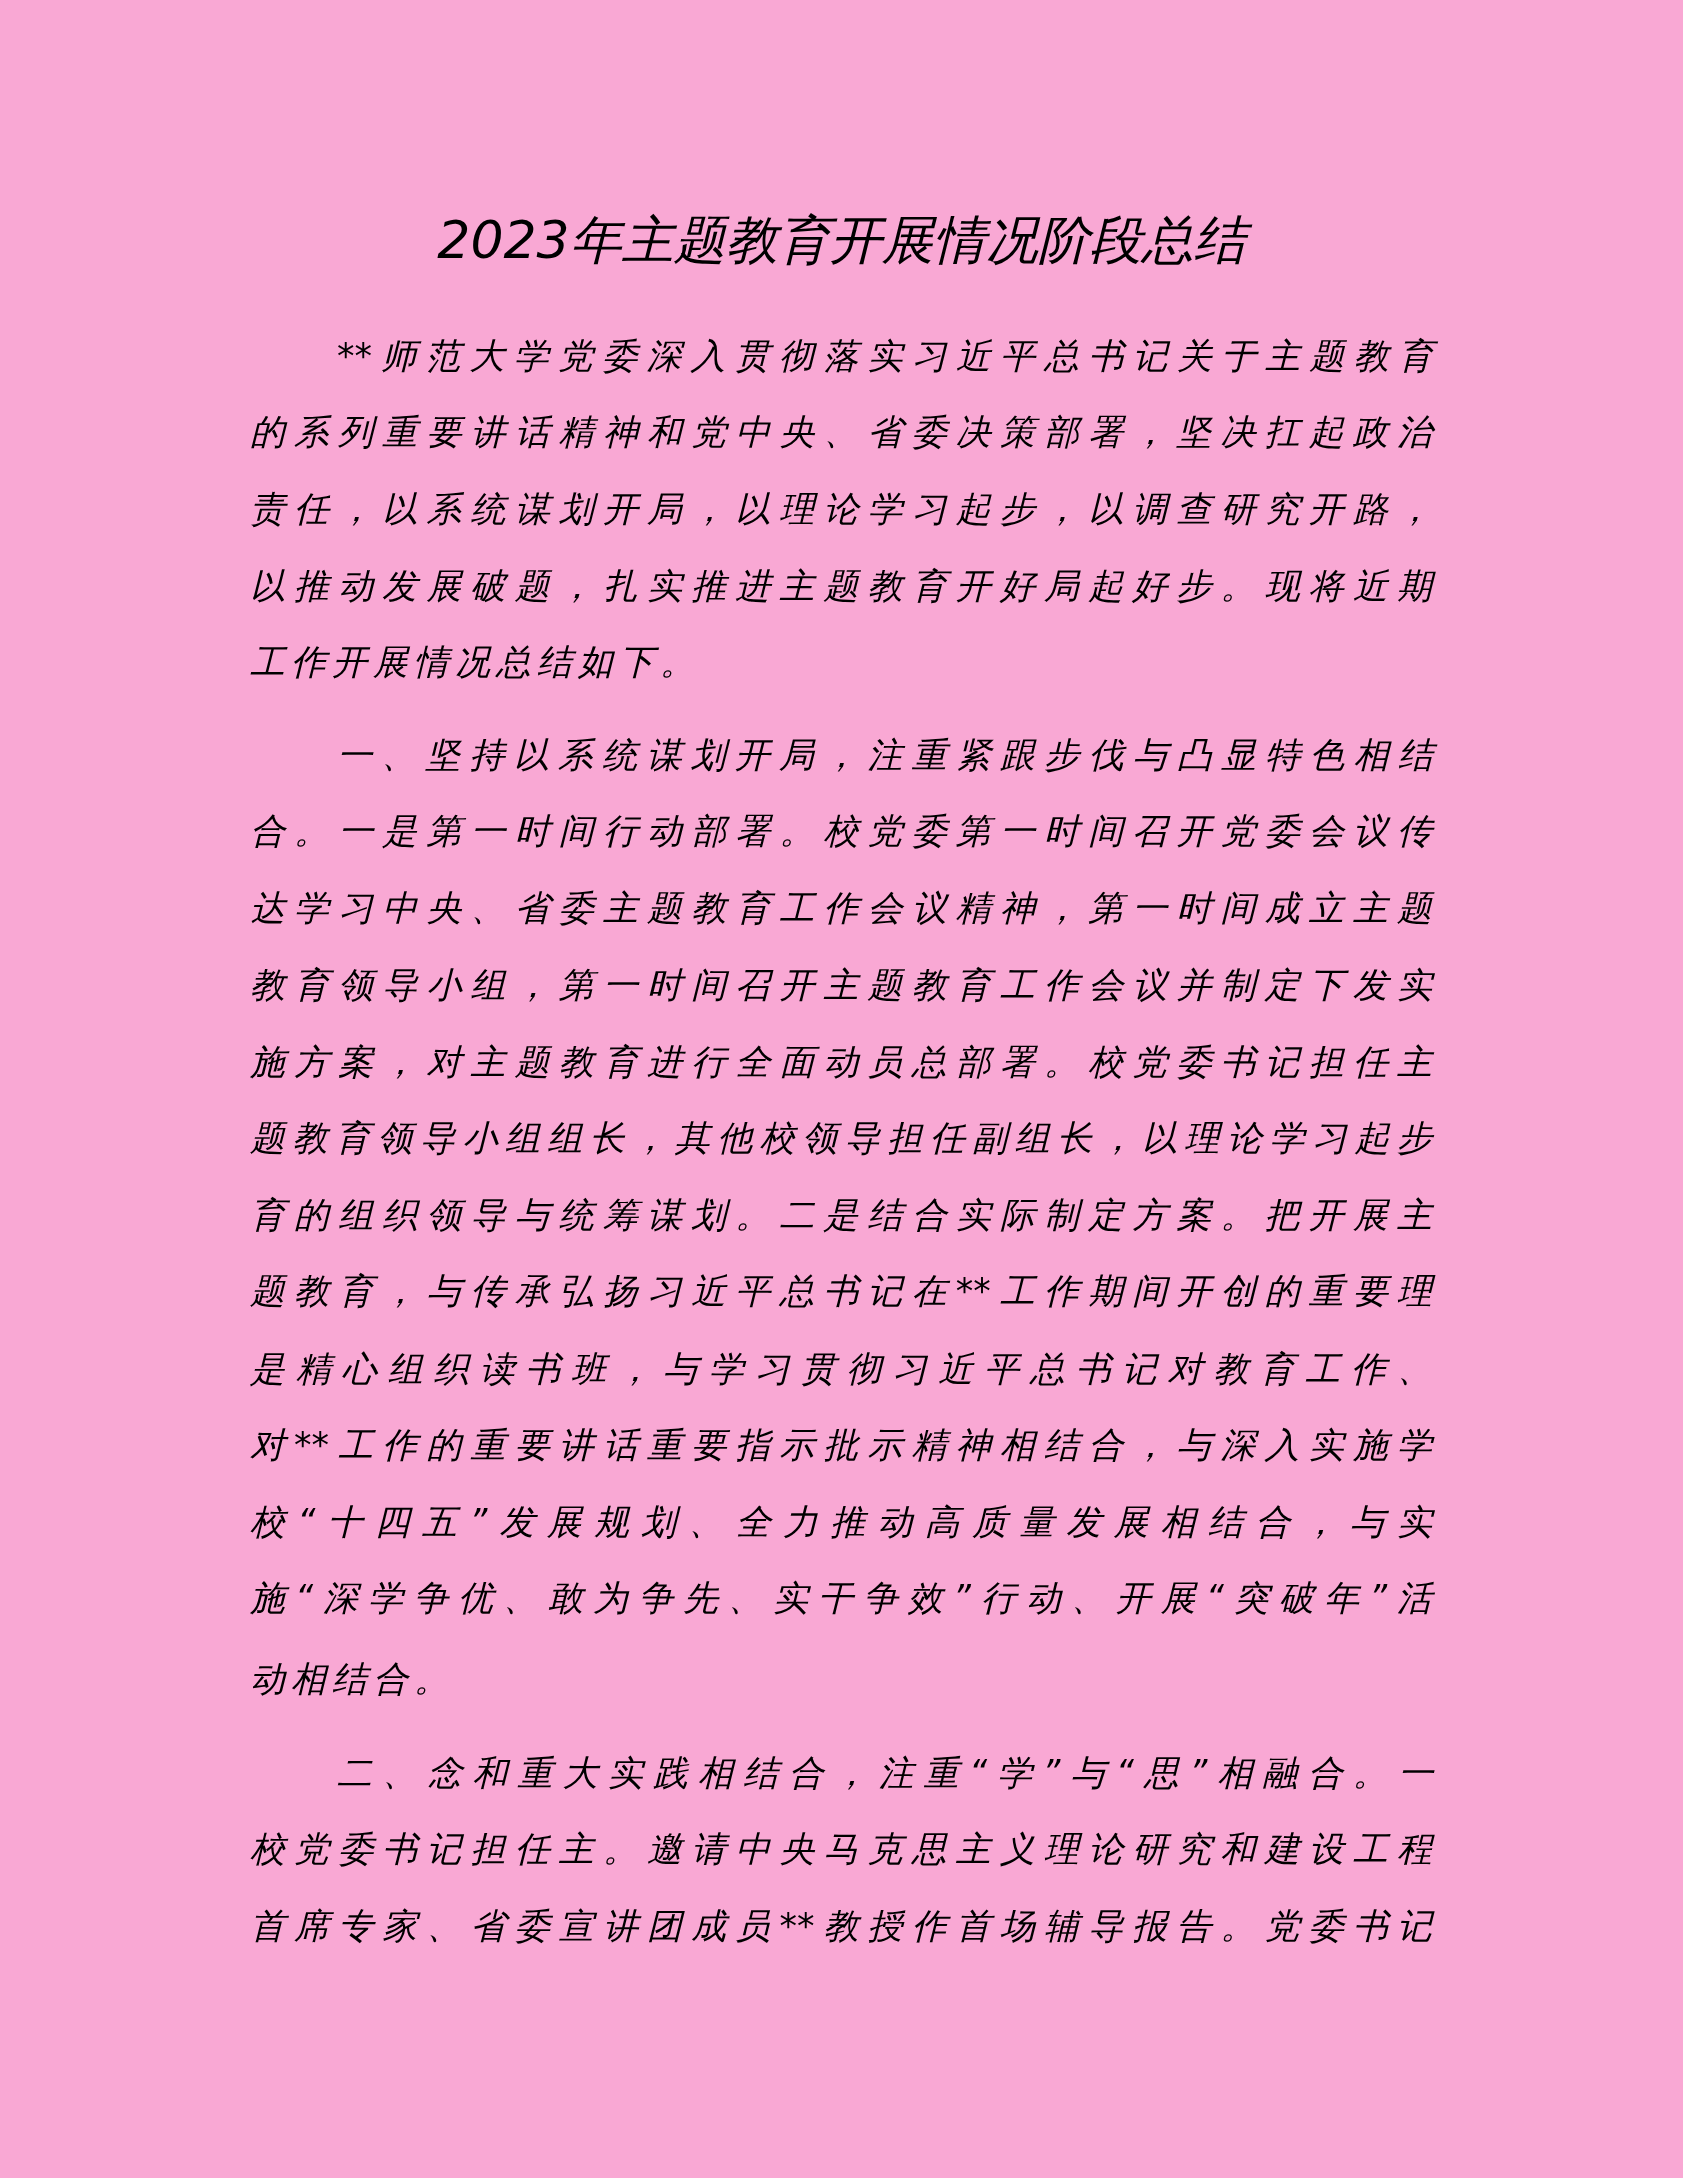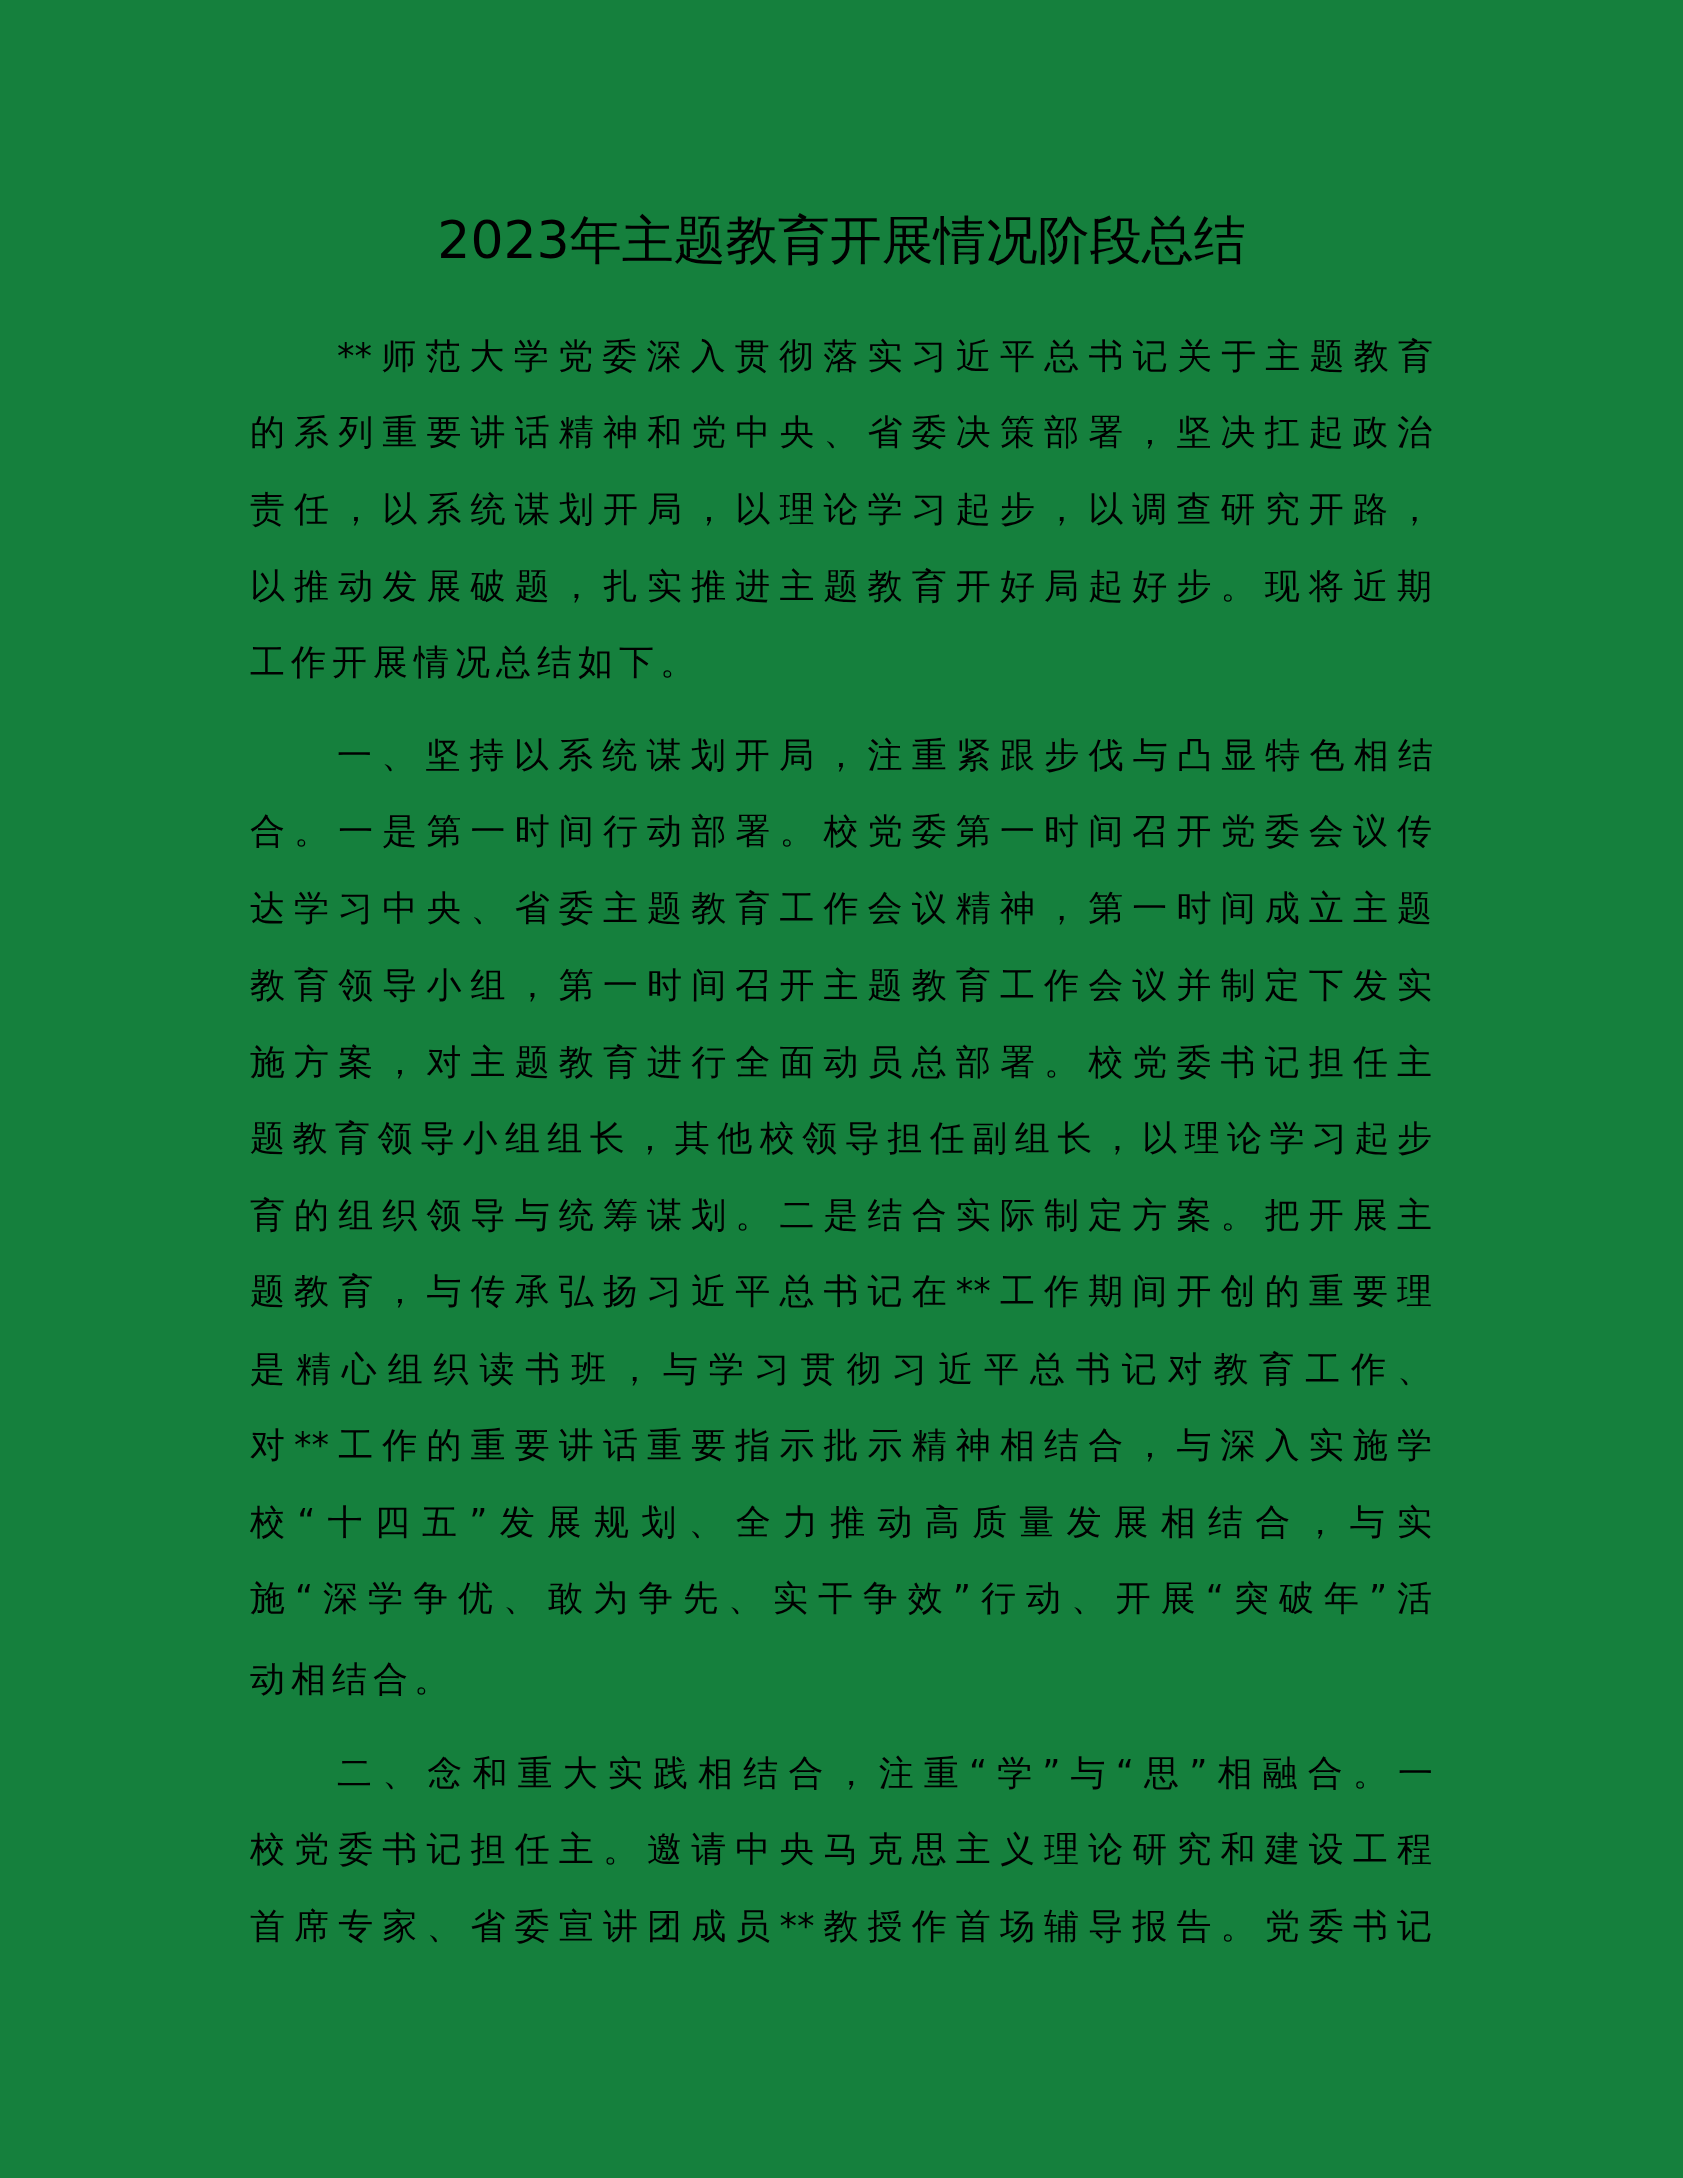--- a/index.html
+++ b/index.html
@@ -1,17 +1,17 @@
 <!DOCTYPE html>
 <html><head>
 <meta charset="utf-8">
 <style>
   html, body { margin: 0; padding: 0; background: #ffffff; }
   body { width: 1683px; height: 2178px; position: relative; overflow: hidden; }
-  .page { position: absolute; left: 0; top: 0; width: 1683px; height: 2178px; background: #15803d; }
+  .page { position: absolute; left: 0; top: 0; width: 1683px; height: 2178px; background: #f9a8d4; font-style: italic; }
   .title {
     position: absolute; left: 0; width: 1683px; top: 206px; height: 69px;
     text-align: center; font-family: "DejaVu Sans", "Liberation Sans", sans-serif;
     font-size: 52px; line-height: 69px; color: #000000; letter-spacing: 0px;
     white-space: nowrap;
   }
   .line {
     position: absolute; left: 250px; width: 1182px; height: 59px;
     font-family: "DejaVu Sans", "Liberation Sans", sans-serif;
     font-size: 35px; line-height: 59px; color: #000000;

